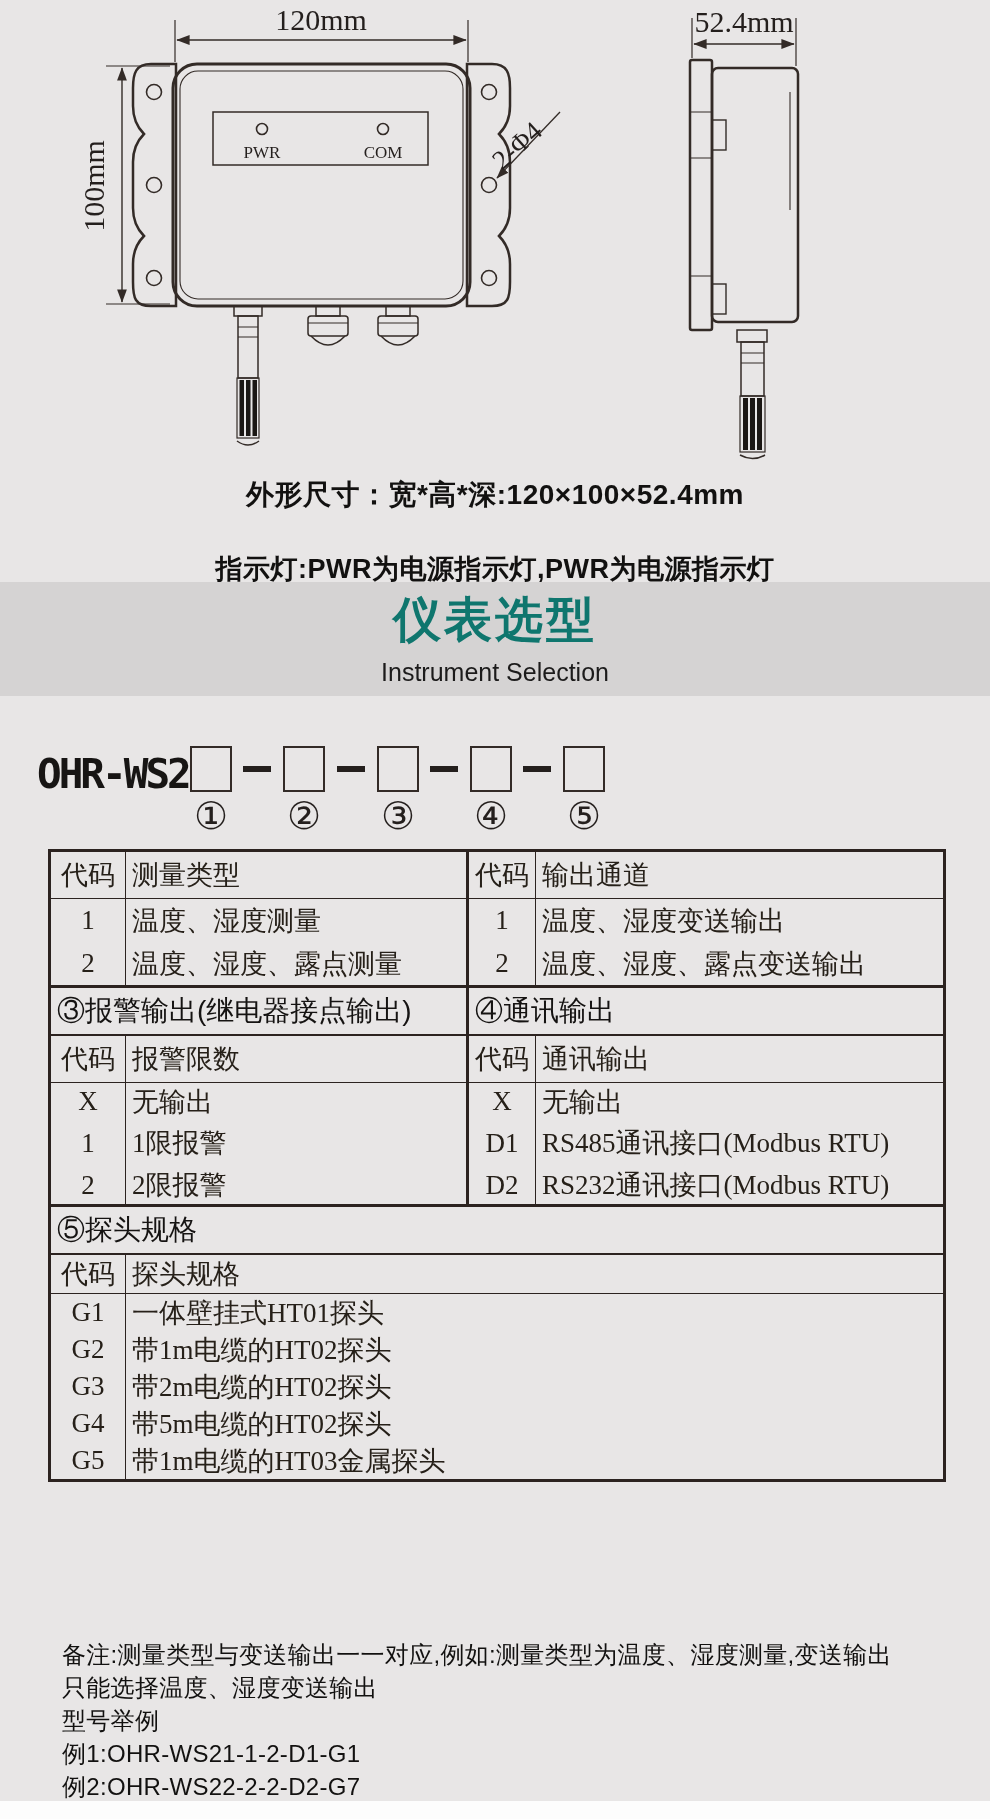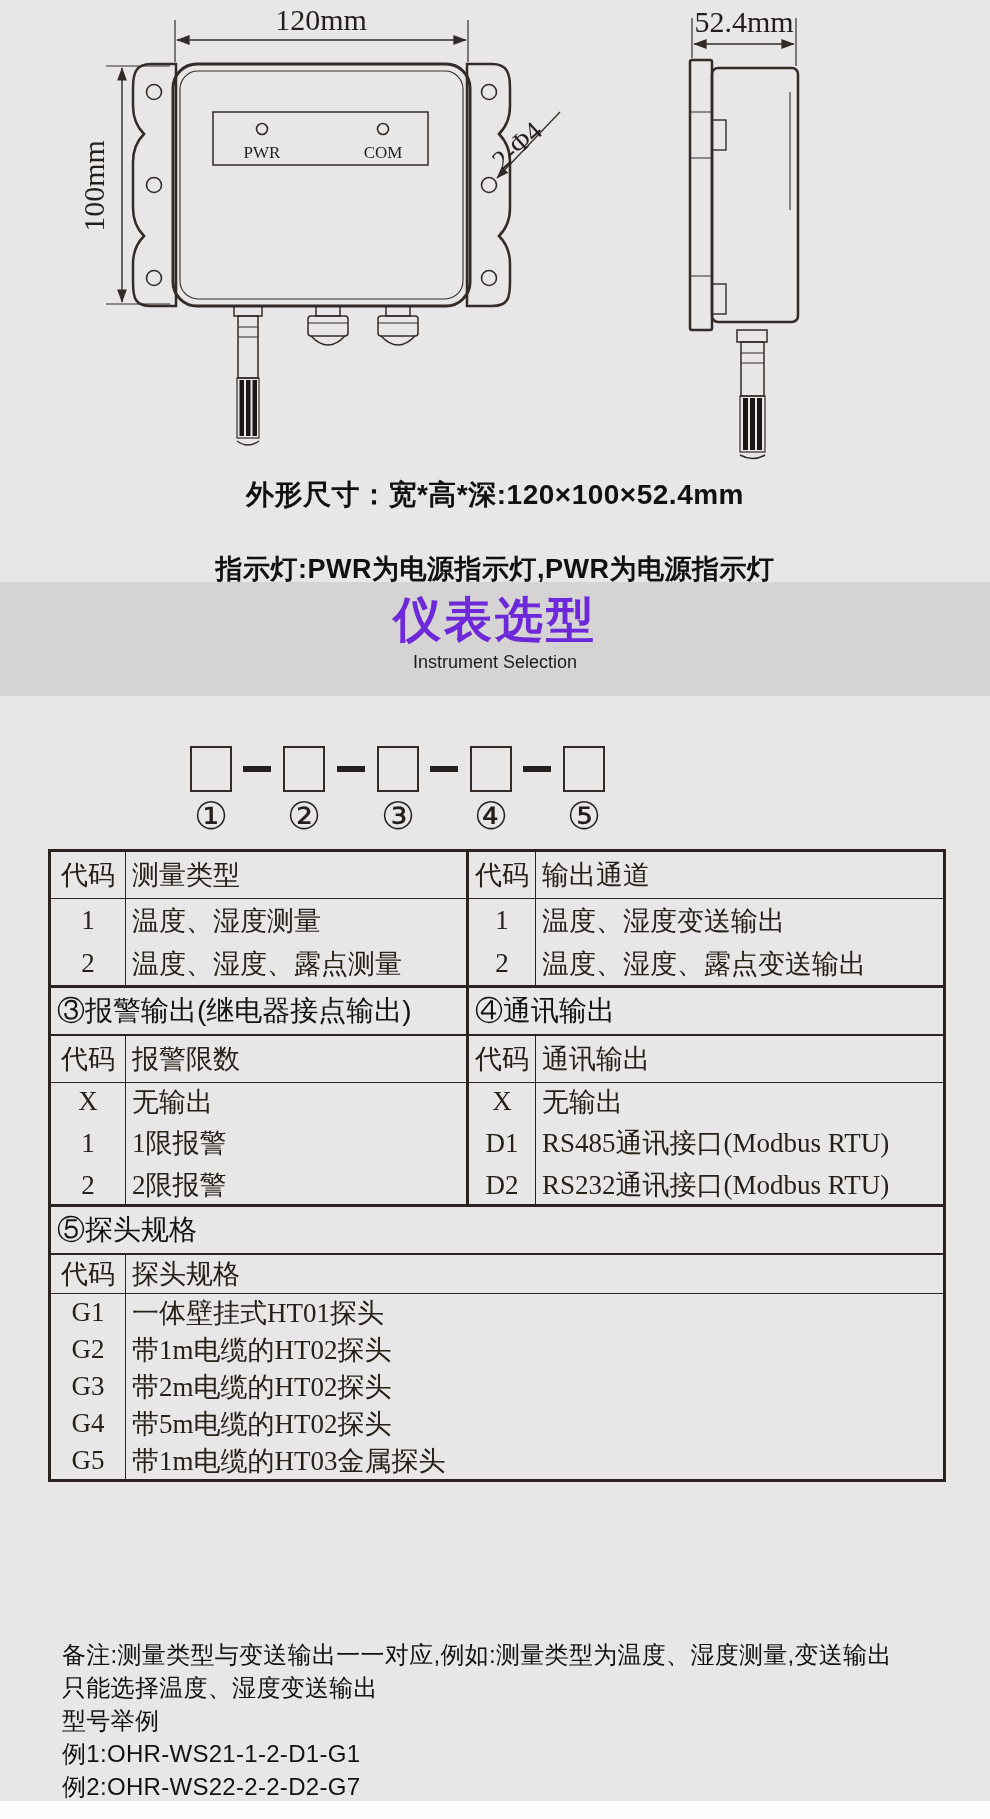--- a/index.html
+++ b/index.html
@@ -21,23 +21,23 @@
     font-weight:bold;color:#121110;letter-spacing:.5px;margin-top:8px;
   }
   .caption1{top:468px;font-size:28px;}
   .caption2{top:543px;font-size:27px;}
   
   .banner{
     position:absolute;left:0;top:582px;width:990px;height:114px;
     background:#d5d3d3;text-align:center;
   }
   .banner-title{
-    margin-top:6px;font-size:48px;font-weight:bold;color:#6d28d9;letter-spacing:3px;
-  }
-  .banner-sub{margin-top:0;font-size:18px;color:#1c1b1b;}
+    margin-top:6px;font-size:48px;font-weight:bold;color:#0f766e;letter-spacing:3px;
+  }
+  .banner-sub{margin-top:6px;font-size:25px;color:#1c1b1b;}
   
   .model{position:absolute;left:0;top:728px;width:990px;height:120px;}
   .model-prefix{
     position:absolute;left:37px;top:22px;
     font-family:"DejaVu Sans Mono",monospace;
     font-size:41px;font-weight:bold;letter-spacing:-3px;color:#171514;
   }
   .model-box{
     position:absolute;top:18px;width:42px;height:46px;
     border:2.5px solid #332b27;background:transparent;box-sizing:border-box;
@@ -190,20 +190,21 @@
 
 <div class="caption caption1">外形尺寸：宽*高*深:120×100×52.4mm</div>
 <div class="caption caption2">指示灯:PWR为电源指示灯,PWR为电源指示灯</div>
 
 <div class="banner">
   <div class="banner-title">仪表选型</div>
   <div class="banner-sub">Instrument Selection</div>
 </div>
 
 <div class="model">
+  <span class="model-prefix">OHR-WS2</span>
   <span class="model-box" style="left:190px"></span>
   <span class="model-box" style="left:283px"></span>
   <span class="model-box" style="left:377px"></span>
   <span class="model-box" style="left:470px"></span>
   <span class="model-box" style="left:563px"></span>
   <span class="model-dash" style="left:243px"></span>
   <span class="model-dash" style="left:337px"></span>
   <span class="model-dash" style="left:430px"></span>
   <span class="model-dash" style="left:523px"></span>
   <span class="model-pos" style="left:190px">①</span>

